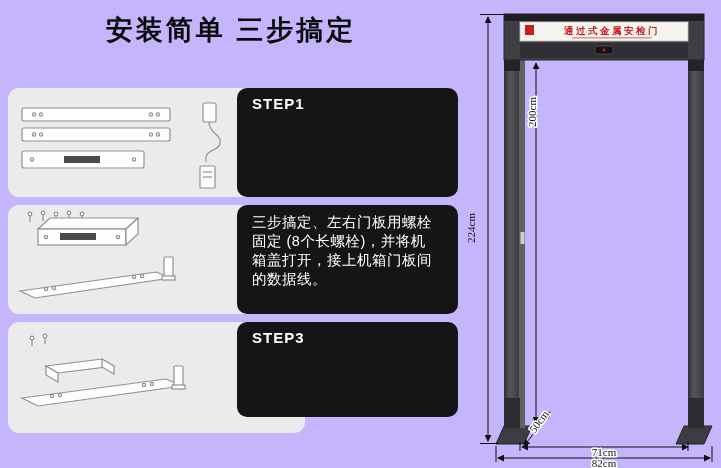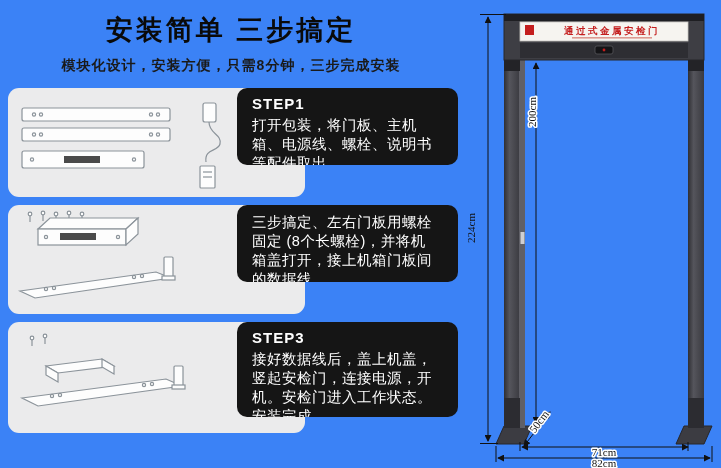--- a/index.html
+++ b/index.html
@@ -1,49 +1,48 @@
 <!DOCTYPE html>
 <html><head>
 <meta charset="utf-8">
 <style>
   * { margin:0; padding:0; box-sizing:border-box; }
   html,body { background:#fff; }
   body { width:721px; height:468px; font-family:"Liberation Sans", sans-serif; }
-  .page { position:relative; width:721px; height:468px; background:#3b82f6; overflow:hidden; }
+  .page { position:relative; width:721px; height:468px; background:#c4b5fd; overflow:hidden; }
 
   
   .left { position:absolute; left:0; top:0; width:462px; height:468px; }
   .title { margin-top:12px; text-align:center; font-size:27px; font-weight:800; letter-spacing:3px; color:#0a0a0a; }
   .subtitle { margin-top:9px; text-align:center; font-size:14px; font-weight:700; letter-spacing:1px; color:#1a1a1a; }
   .steps { position:absolute; top:88px; left:8px; width:450px; height:372px; }
   .step-row { position:absolute; left:0; width:450px; }
   .row1 { top:0; } .row2 { top:117px; } .row3 { top:234px; }
   .illus { position:absolute; left:0; top:0; width:297px; height:109px; background:#ebebec; border-radius:11px; }
   .row3 .illus { height:111px; }
-  .panel { position:absolute; left:229px; top:0; width:221px; height:77px; background:#151515; border-radius:10px;
+  .panel { position:absolute; left:229px; top:0; width:221px; height:109px; background:#151515; border-radius:10px;
            padding:8px 22px 6px 15px; color:#fff; overflow:hidden; }
   .row3 .panel { height:95px; }
   .step-label { font-size:15px; font-weight:800; letter-spacing:1px; line-height:16px; margin-bottom:4px; }
   .step-text { font-size:14.5px; line-height:19px; letter-spacing:0.5px; }
 
   
   .right { position:absolute; left:462px; top:0; width:259px; height:388px; }
   .dims text { font-family:"Liberation Serif", serif; font-size:11px; fill:#111; }
   .halo { paint-order:stroke; stroke:#fff; stroke-width:3px; stroke-linejoin:round; }
   .red-text { font-family:"Liberation Sans", sans-serif; font-size:9.5px; font-weight:bold; fill:#c41e1e; letter-spacing:2.5px; text-anchor:middle; }
   .sketch { stroke:#8b939a; fill:#fdfdfd; stroke-width:1.2; }
 </style>
 </head>
 <body>
 
 <div class="page">
 
   <section class="left">
     <h1 class="title">安装简单 三步搞定</h1>
-    <p class="subtitle">模块化设计，安装方便，只需8分钟，三步完成安装</p>
 
     <div class="steps">
 
       <div class="step-row row1">
         <div class="illus">
           <svg width="297" height="109" viewBox="0 0 297 109">
             <g class="sketch">
               <rect x="14" y="20" width="148" height="13" rx="2"></rect>
               <circle cx="26" cy="26.5" r="1.6"></circle>
                 <circle cx="33" cy="26.5" r="1.6"></circle>
@@ -65,21 +64,20 @@
             </g>
             <g class="sketch">
               <rect x="192" y="78" width="15" height="22" rx="1"></rect>
               <line x1="195" y1="84" x2="204" y2="84"></line>
               <line x1="195" y1="89" x2="204" y2="89"></line>
             </g>
           </svg>
         </div>
         <div class="panel">
           <div class="step-label">STEP1</div>
-          <div class="step-text">打开包装，将门板、主机箱、电源线、螺栓、说明书等配件取出。</div>
         </div>
       </div>
 
       <div class="step-row row2">
         <div class="illus">
           <svg width="297" height="109" viewBox="0 0 297 109">
             <g class="sketch">
               <circle cx="22" cy="9" r="1.8"></circle>
                 <line x1="22" y1="11" x2="22" y2="17"></line>
               <circle cx="35" cy="8" r="1.8"></circle>
@@ -133,21 +131,20 @@
                 <circle cx="52" cy="73" r="1.6"></circle>
               <circle cx="136" cy="63" r="1.6"></circle>
                 <circle cx="144" cy="62" r="1.6"></circle>
               <rect x="166" y="44" width="9" height="20" rx="1"></rect>
               <rect x="164" y="63" width="13" height="4"></rect>
             </g>
           </svg>
         </div>
         <div class="panel">
           <div class="step-label">STEP3</div>
-          <div class="step-text">接好数据线后，盖上机盖，竖起安检门，连接电源，开机。安检门进入工作状态。安装完成。</div>
         </div>
       </div>
 
     </div>
   </section>
 
   <section class="right">
     <svg width="259" height="468" viewBox="0 0 259 468">
       <defs>
         <marker id="arr" viewBox="0 0 8 8" markerWidth="7" markerHeight="7" refX="7" refY="4" orient="auto-start-reverse">

